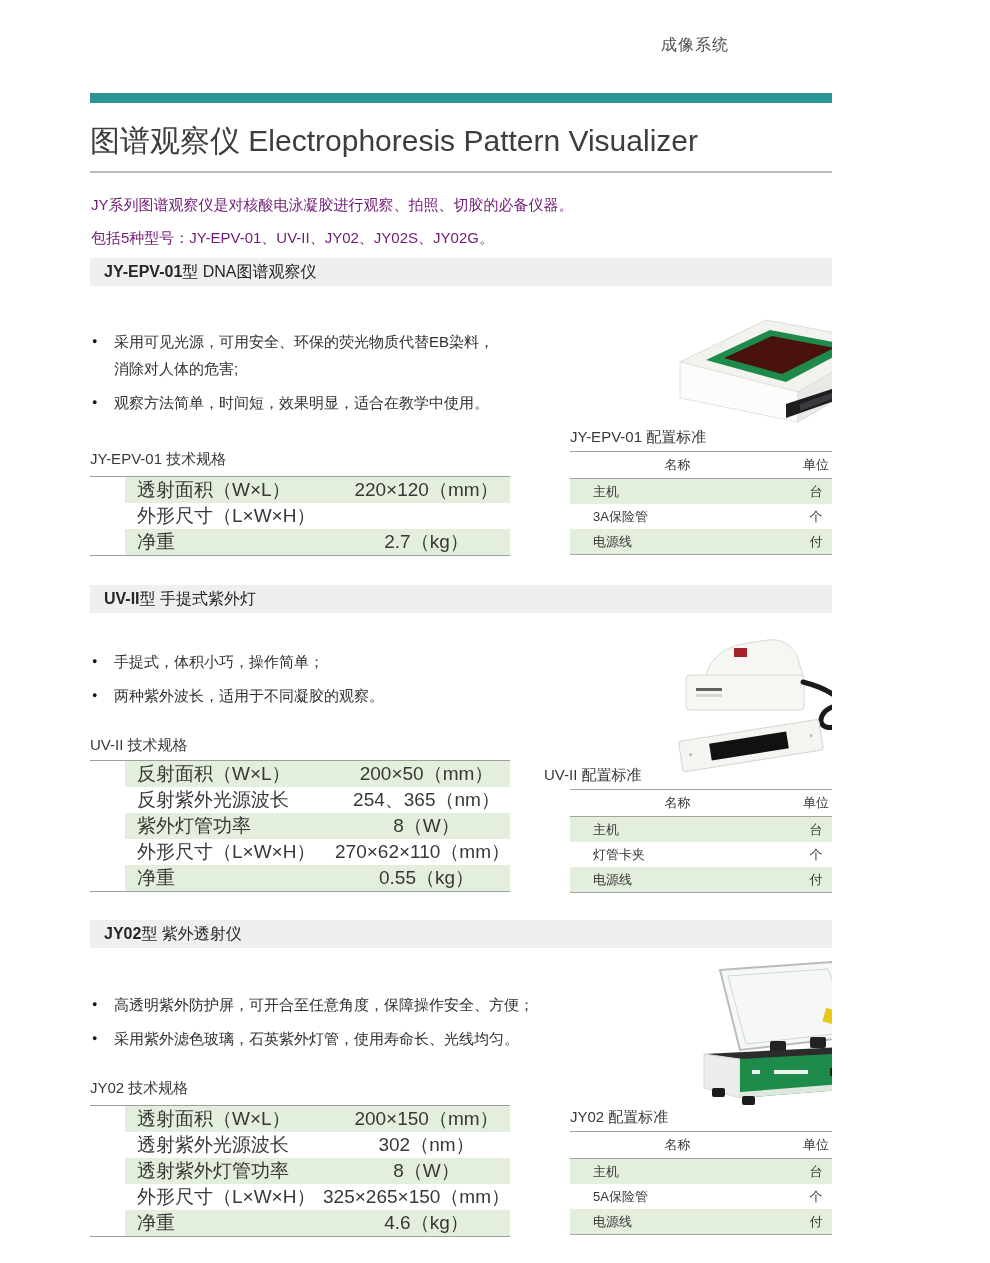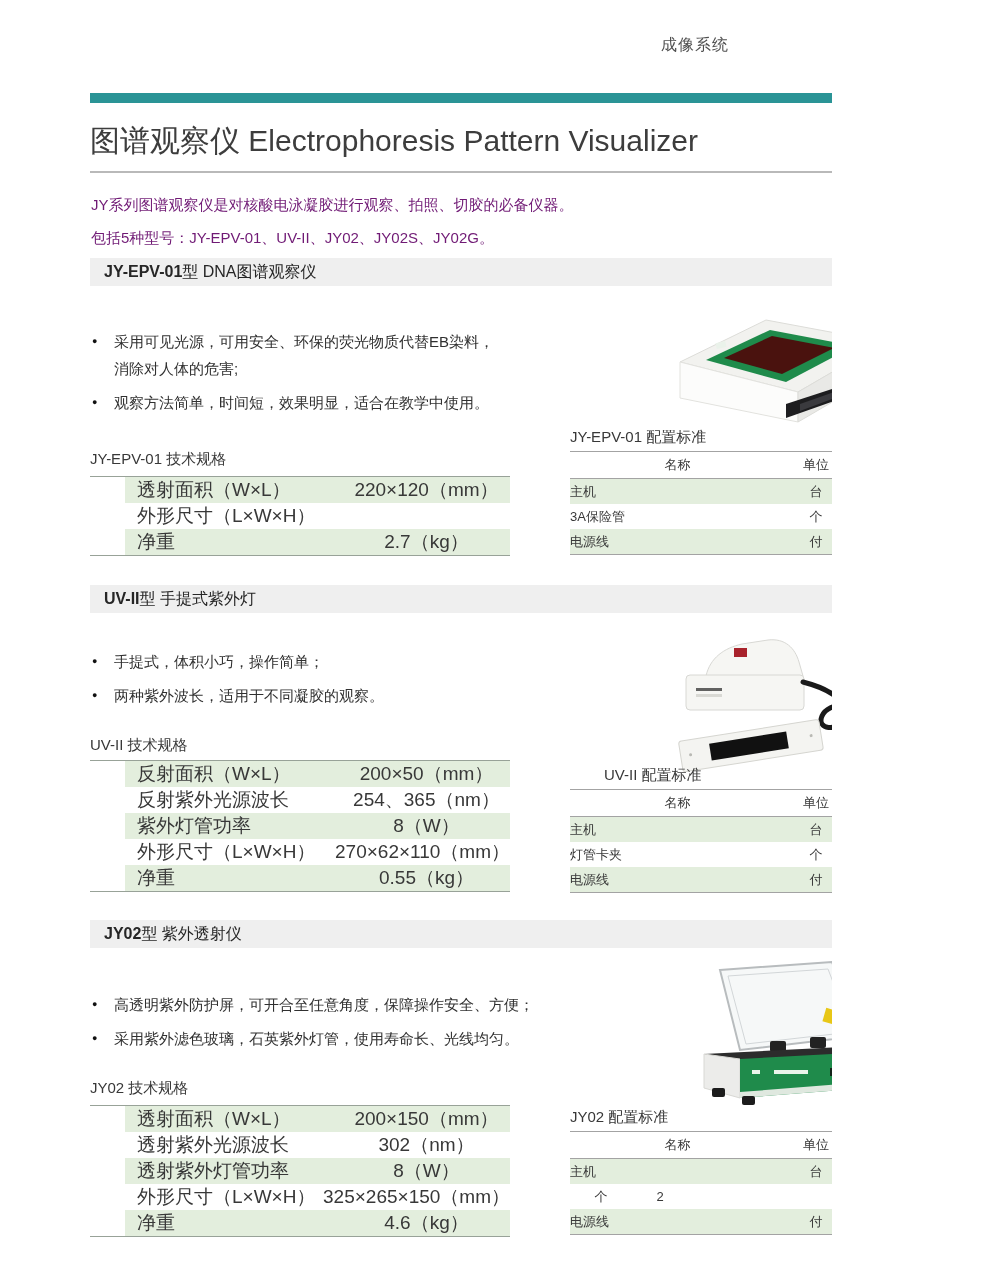--- a/index.html
+++ b/index.html
@@ -30,21 +30,21 @@
   .srow.g{background:#e3eedd;}
   .slabel{width:218px;padding-left:12px;box-sizing:border-box;white-space:nowrap;}
   .sval{flex:1;text-align:center;white-space:nowrap;}
   
   .config-table{position:absolute;left:570px;width:333px;border-top:1px solid #a3a3a3;border-bottom:1px solid #a3a3a3;
                 font-size:13px;color:#383838;}
   .chead{display:flex;height:26px;line-height:26px;border-bottom:1px solid #a3a3a3;}
   .chead .cname{text-align:center;padding-left:0;}
   .crow{display:flex;height:25px;line-height:25px;}
   .crow.g{background:#e3eedd;}
-  .cname{width:215px;padding-left:0;box-sizing:border-box;}
+  .cname{width:215px;padding-left:23px;box-sizing:border-box;}
   .cunit{width:62px;text-align:center;}
   .cqty{width:56px;text-align:center;}
   .product{position:absolute;}
 </style>
 </head>
 <body>
 
 <div class="page">
 
   <div class="teal-block"></div>
@@ -175,21 +175,21 @@
     <div class="srow">
       <div class="slabel">外形尺寸（L×W×H）</div>
       <div class="sval">270×62×110（mm）</div>
     </div>
     <div class="srow g">
       <div class="slabel">净重</div>
       <div class="sval">0.55（kg）</div>
     </div>
   </div>
 
-  <div class="tbl-title" style="left:604px;top:766px;">UV-II 配置标准</div>
+  <div class="tbl-title" style="left:544px;top:766px;">UV-II 配置标准</div>
   <div class="config-table" style="top:789px;">
     <div class="chead">
       <div class="cname">名称</div>
       <div class="cunit">单位</div>
       <div class="cqty">数量</div>
     </div>
     <div class="crow g">
       <div class="cname">主机</div>
       <div class="cunit">台</div>
       <div class="cqty">1</div>
@@ -269,20 +269,21 @@
       <div class="cname">名称</div>
       <div class="cunit">单位</div>
       <div class="cqty">数量</div>
     </div>
     <div class="crow g">
       <div class="cname">主机</div>
       <div class="cunit">台</div>
       <div class="cqty">1</div>
     </div>
     <div class="crow">
+      <div class="cname">5A保险管</div>
       <div class="cunit">个</div>
       <div class="cqty">2</div>
     </div>
     <div class="crow g">
       <div class="cname">电源线</div>
       <div class="cunit">付</div>
       <div class="cqty">1</div>
     </div>
   </div>
 

